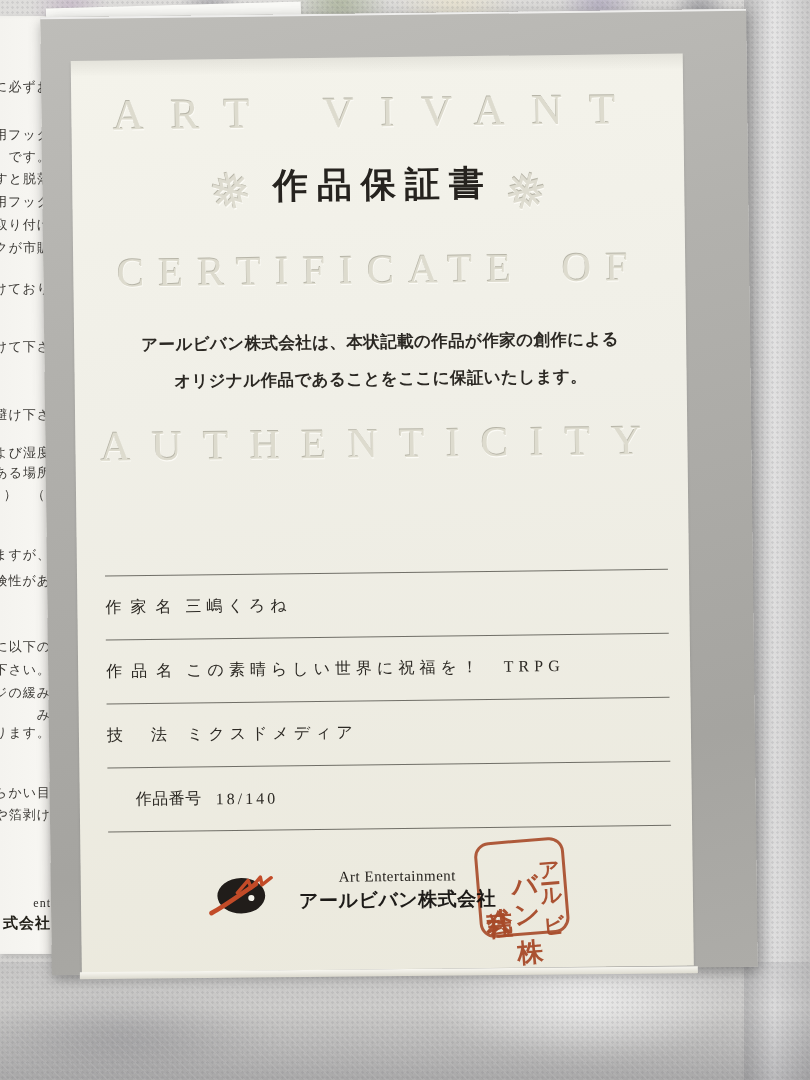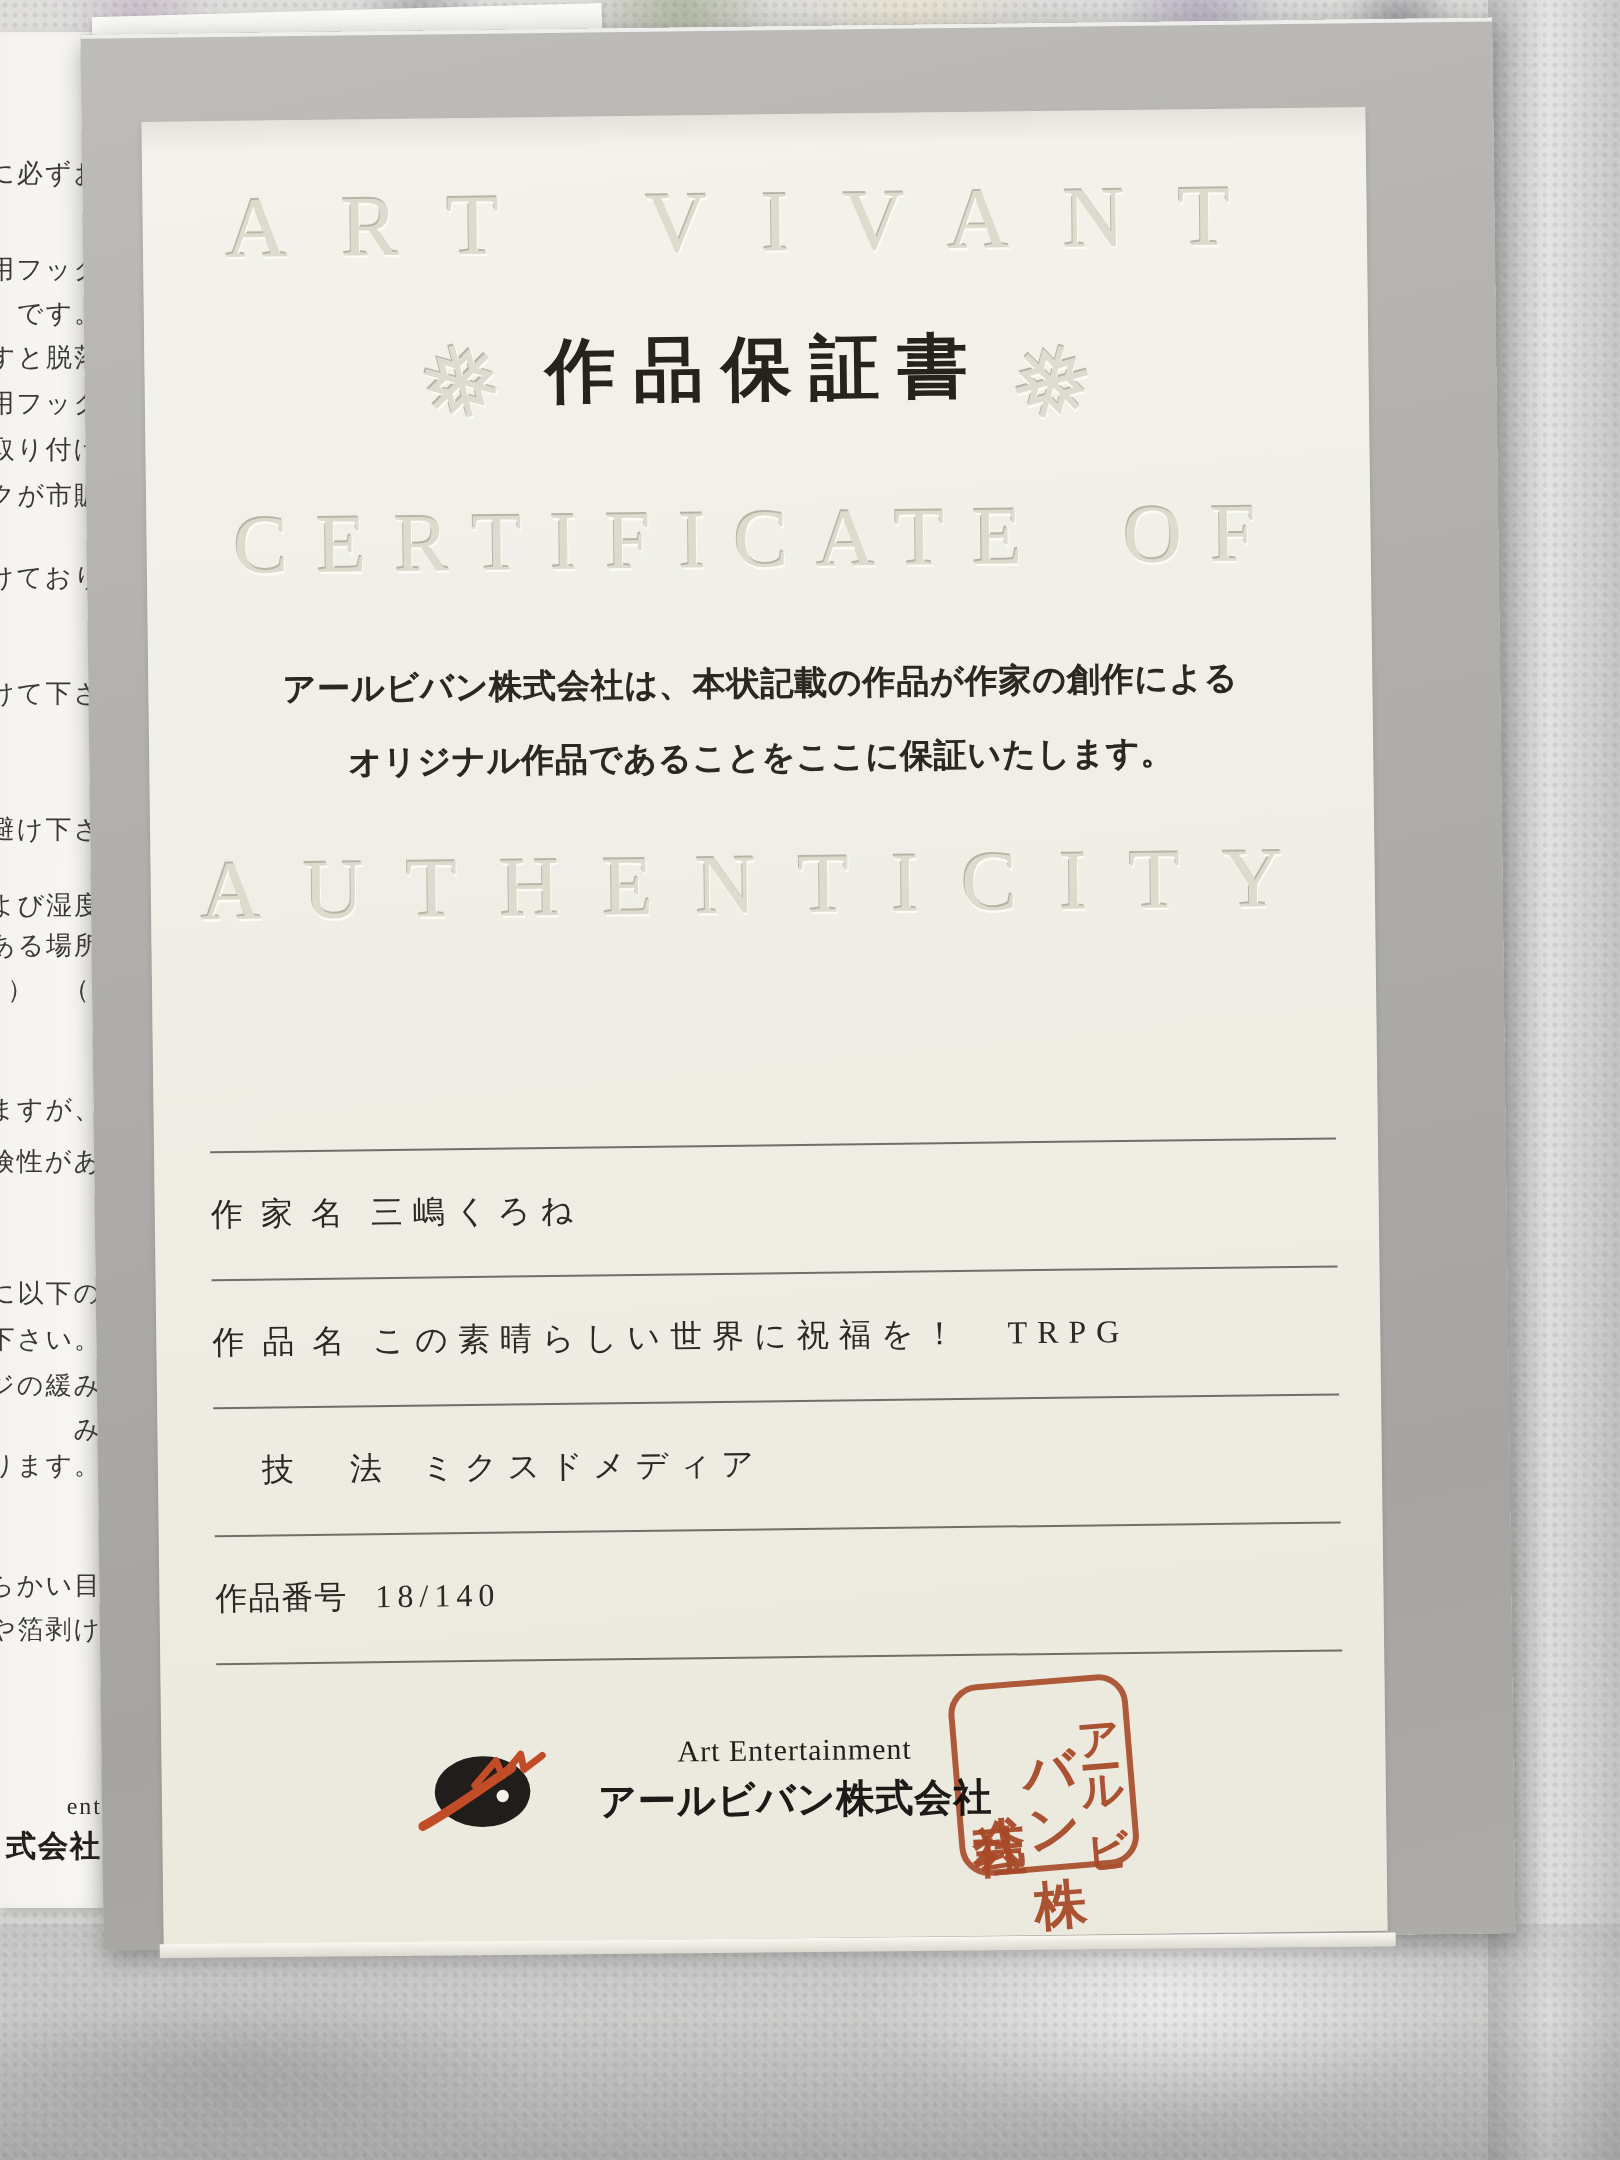--- a/index.html
+++ b/index.html
@@ -72,22 +72,22 @@
 
   .stmt{position:absolute;left:0;width:100%;margin:0;text-align:center;
     font-size:16.5px;font-weight:bold;color:#2b2823;letter-spacing:.4px;}
   .s1{top:274px;}
   .s2{top:311px;}
 
   .fields{position:absolute;left:28px;top:515px;width:563px;border-bottom:1px solid rgba(70,68,62,.75);}
   .frow{height:63px;border-top:1px solid rgba(70,68,62,.75);display:flex;align-items:center;}
   .flabel{display:inline-block;width:80px;flex:0 0 80px;font-size:16px;font-weight:normal;color:#2b2823;}
   .frow:nth-child(1) .flabel,.frow:nth-child(2) .flabel{letter-spacing:9px;}
-  .frow:nth-child(3) .flabel{letter-spacing:6px;margin-left:24px;}
-  .frow:nth-child(4) .flabel{letter-spacing:.5px;}
+  .frow:nth-child(3) .flabel{letter-spacing:6px;}
+  .frow:nth-child(4) .flabel{letter-spacing:.5px;margin-left:28px;}
   .fvalue{font-size:16px;color:#2d2a25;letter-spacing:5px;margin-left:0;}
   .frow:nth-child(4) .fvalue{letter-spacing:3px;}
 
   .logo{position:absolute;left:128px;top:806px;display:flex;align-items:center;gap:16px;}
   .mark{width:74px;height:54px;display:block;}
   .logo-text{display:flex;flex-direction:column;align-items:center;}
   .logo-en{font-size:15px;color:#24211d;letter-spacing:.5px;}
   .logo-ja{font-size:19px;font-weight:bold;color:#1d1b18;letter-spacing:.5px;
     font-family:"Liberation Sans","DejaVu Sans",sans-serif;margin-top:2px;}
 

